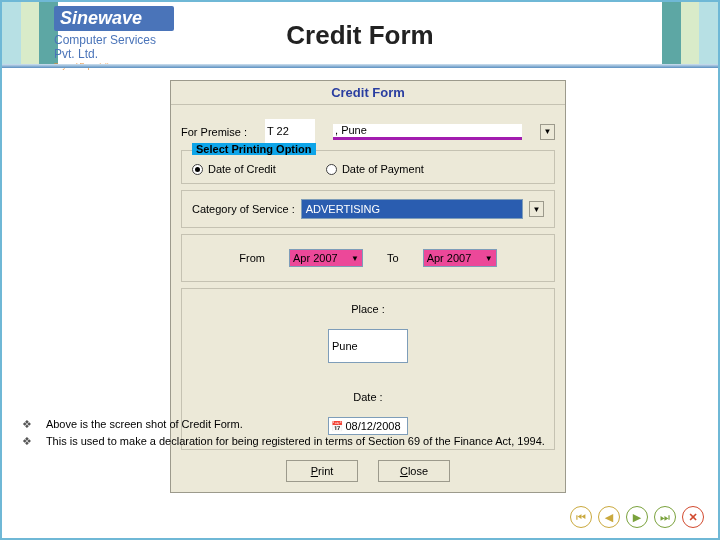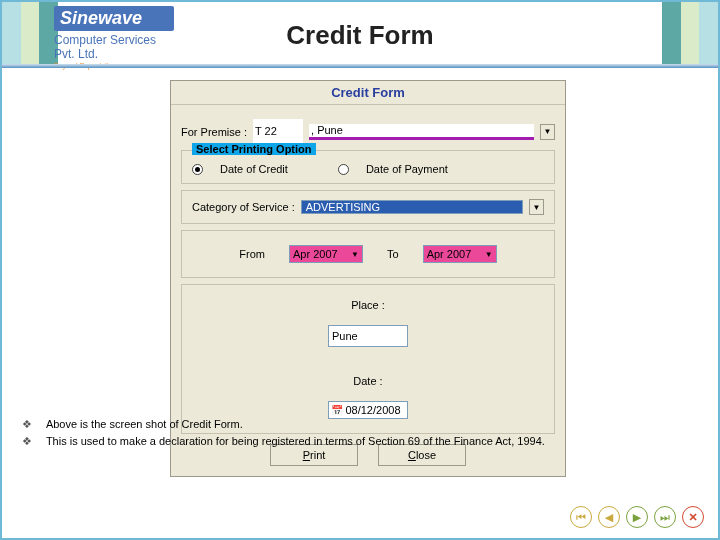--- a/index.html
+++ b/index.html
@@ -38,21 +38,21 @@
     position: absolute; left: 168px; top: 78px; width: 396px;
     background: #ece9d8; border: 1px solid #9c9a8c;
     font-size: 11px; font-family: Tahoma, Arial, sans-serif;
   }
   .dlg-title {
     text-align: center; color: #2a3ea0; font-weight: bold; font-size: 13px;
     padding: 4px 0; border-bottom: 1px solid #c5c2b2; background: #ece9d8;
   }
   .dlg-body { padding: 8px 10px 10px 10px; }
 
-  .row { display: flex; align-items: center; gap: 6px; margin: 6px 0; }
+  .row { display: flex; align-items: center; gap: 18px; margin: 6px 0; }
   .lbl { white-space: nowrap; }
 
   .premise-val {
     flex: 0 0 50px; border-bottom: 1px solid #808080; padding: 12px 2px; background: #fff;
     height: 16px; display: flex; align-items: center;
   }
   .premise-rest {
     flex: 1; border-bottom: 3px solid #a21caf; padding: 0 2px; background: #fff;
     height: 16px; display: flex; align-items: center;
   }
@@ -63,56 +63,56 @@
   }
 
   .fieldset {
     border: 1px solid #c5c2b2; padding: 8px 10px; margin: 6px 0; position: relative;
   }
   .legend {
     position: absolute; top: -8px; left: 10px; background: #0ea5e9; padding: 0 4px;
     font-weight: bold;
   }
   .radio-row { display: flex; gap: 50px; margin-top: 4px; }
-  .radio-item { display: flex; align-items: center; gap: 17px; }
+  .radio-item { display: flex; align-items: center; gap: 5px; }
   .radio {
     width: 11px; height: 11px; border: 1px solid #404040; border-radius: 50%;
     background: #fff; position: relative; cursor: pointer;
   }
   .radio.checked::after {
     content: ""; position: absolute; inset: 2px; background: #000; border-radius: 50%;
   }
 
   .category-box {
     display: flex; align-items: center; gap: 6px;
   }
   .cat-select {
-    flex: 1; height: 14px; background: #2a5db0; color: #fff; padding: 1px 4px;
+    flex: 1; height: 20px; background: #2a5db0; color: #fff; padding: 1px 4px;
     border: 1px solid #7e9db9; display: flex; align-items: center;
   }
 
   .date-sel {
     width: 74px; height: 18px; background: #ec4899; border: 1px solid #7e9db9;
     display: flex; align-items: center; padding: 4px 3px; justify-content: space-between;
   }
   .date-btn { font-size: 8px; cursor: pointer; }
 
   .place-input {
     width: 80px; height: 18px; background: #fff; border: 1px solid #7e9db9;
-    padding: 10px 3px; display: flex; align-items: center;
+    padding: 16px 3px; display: flex; align-items: center;
   }
   .date-input {
     width: 80px; height: 18px; background: #fff; border: 1px solid #7e9db9;
     display: flex; align-items: center; padding: 0 2px; gap: 2px;
   }
   .dtp-icon { font-size: 10px; }
 
   .btn-row { display: flex; justify-content: center; gap: 20px; margin-top: 10px; }
   .btn {
-    width: 88px; height: 22px; background: #ece9d8; border: 1px solid #9c9a8c;
+    width: 72px; height: 22px; background: #ece9d8; border: 1px solid #9c9a8c;
     display: flex; align-items: center; justify-content: center; cursor: pointer;
   }
   .btn .ul { text-decoration: underline; }
 
   .bullets {
     position: absolute; left: 20px; top: 412px; right: 60px;
     font-size: 11px; color: #000;
   }
   .bul { display: flex; gap: 14px; margin: 4px 0; }
   .bmark { color: #555; }

